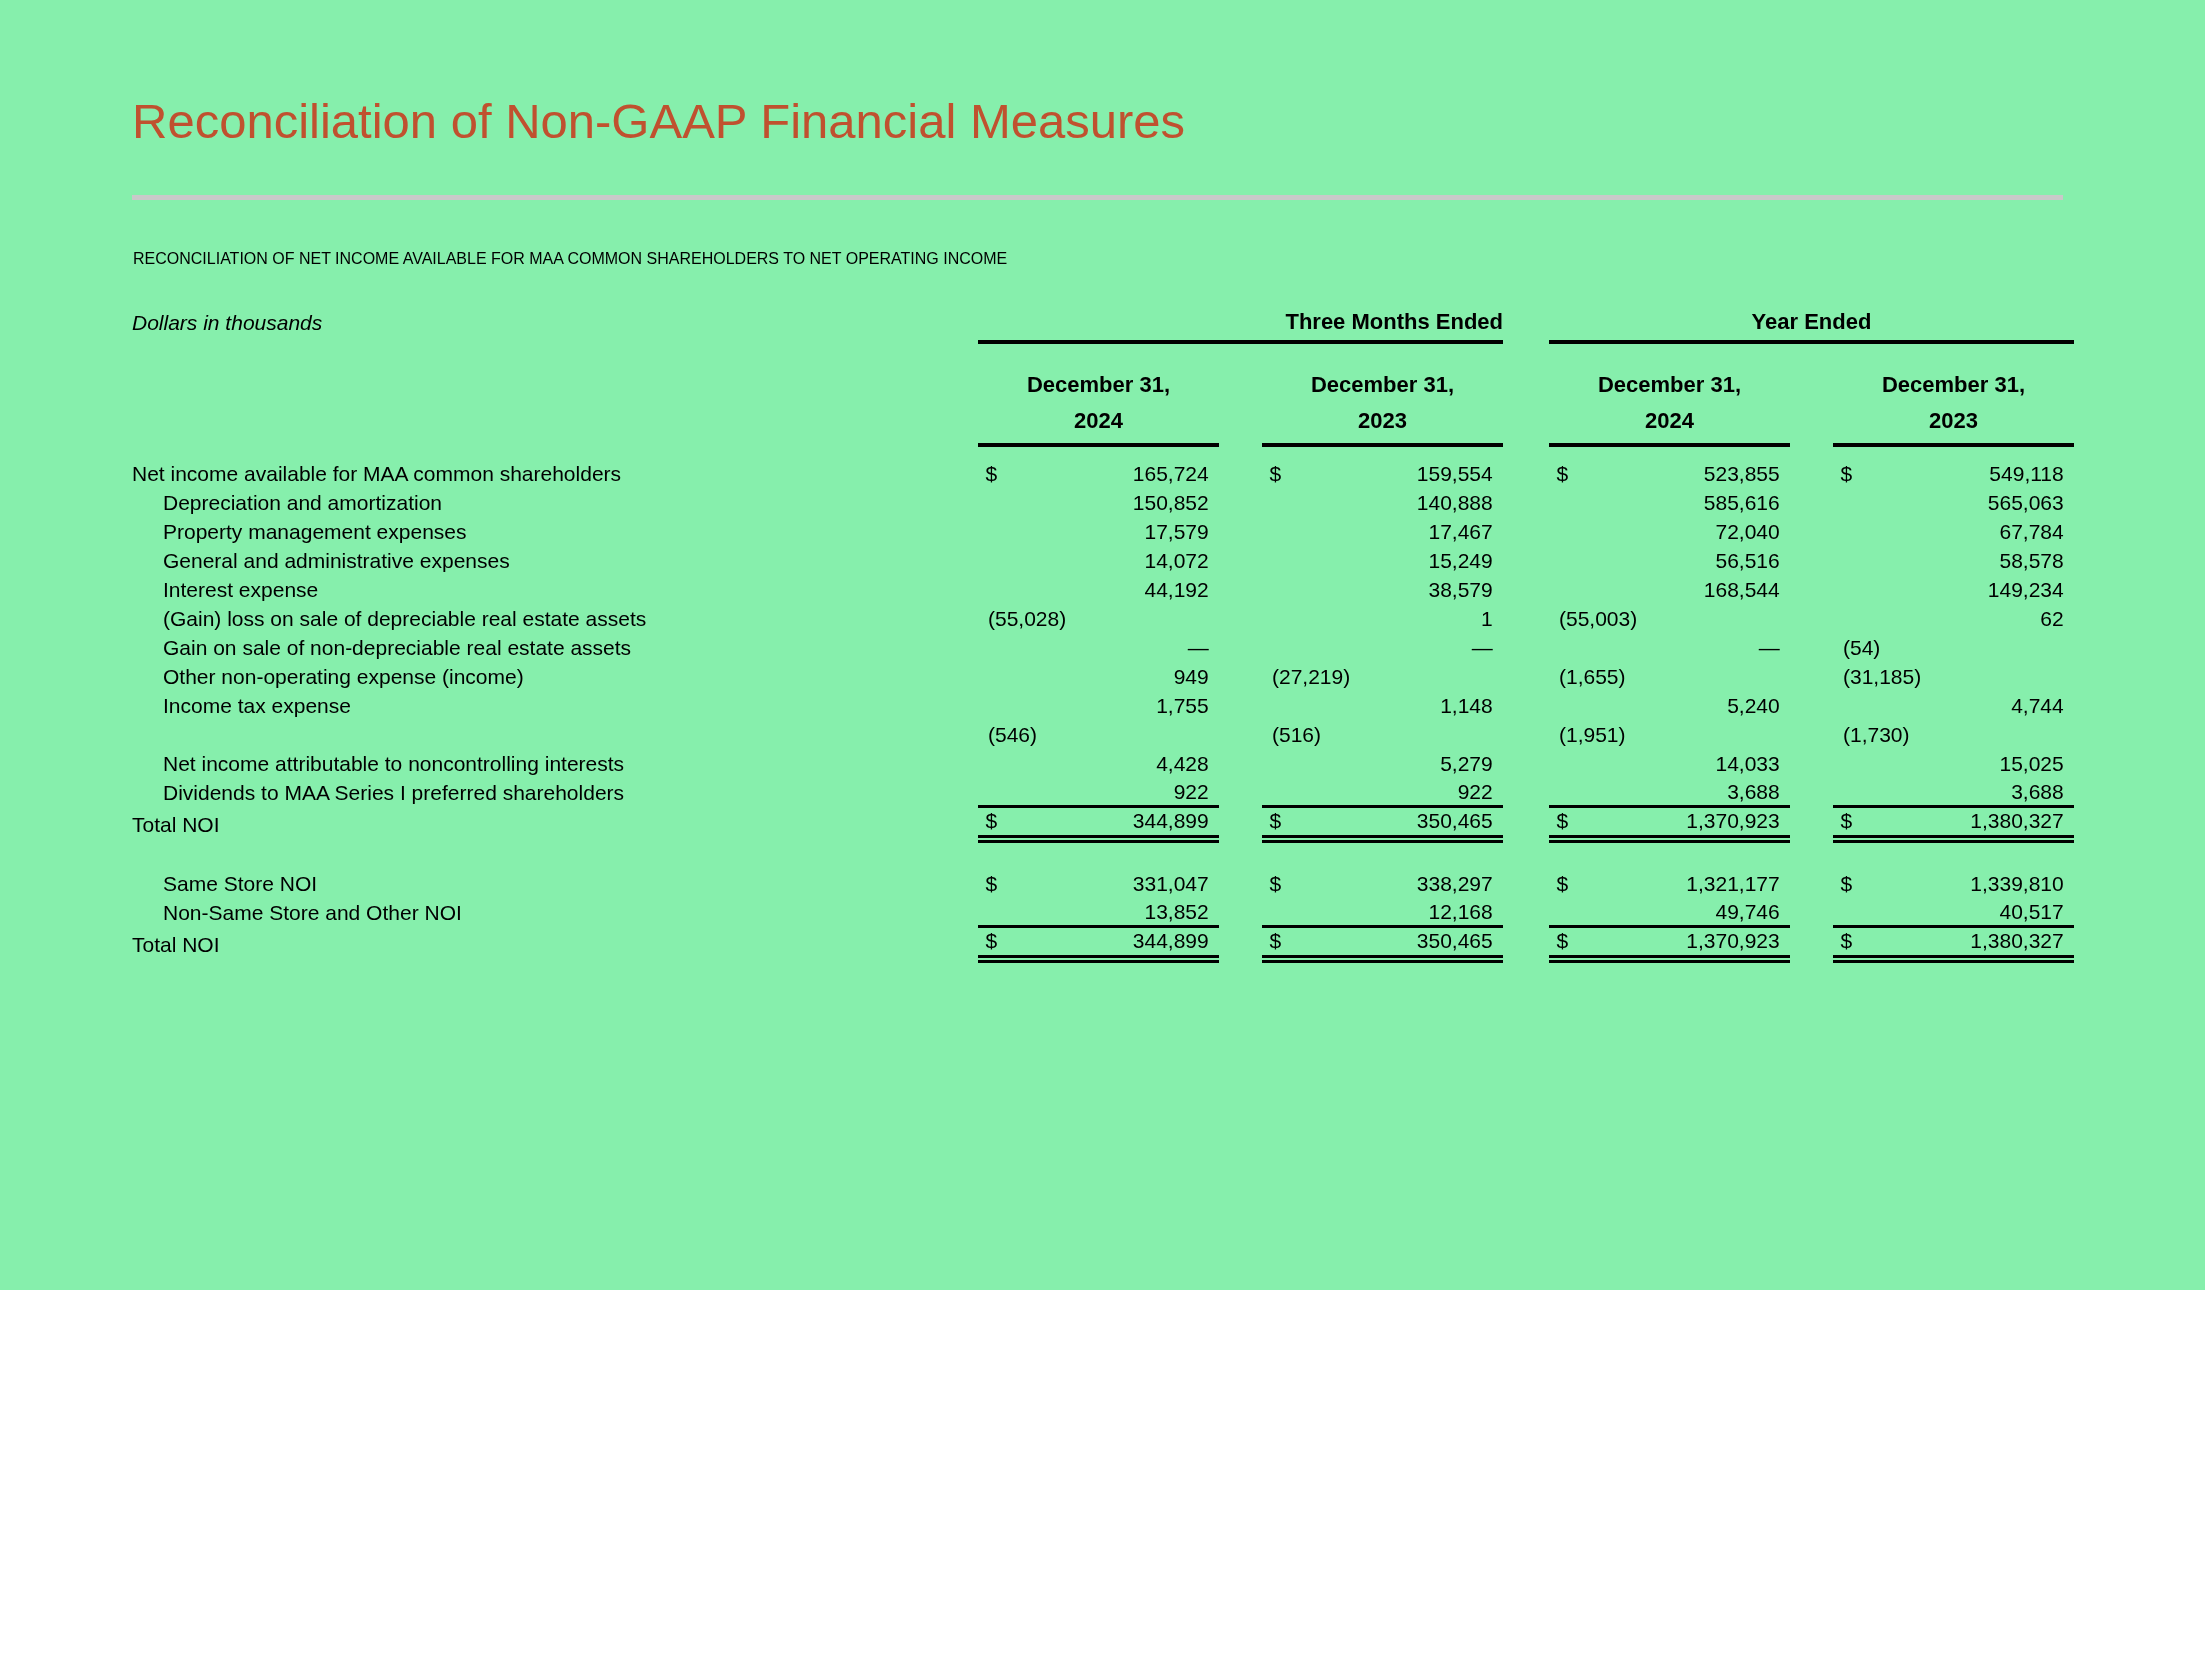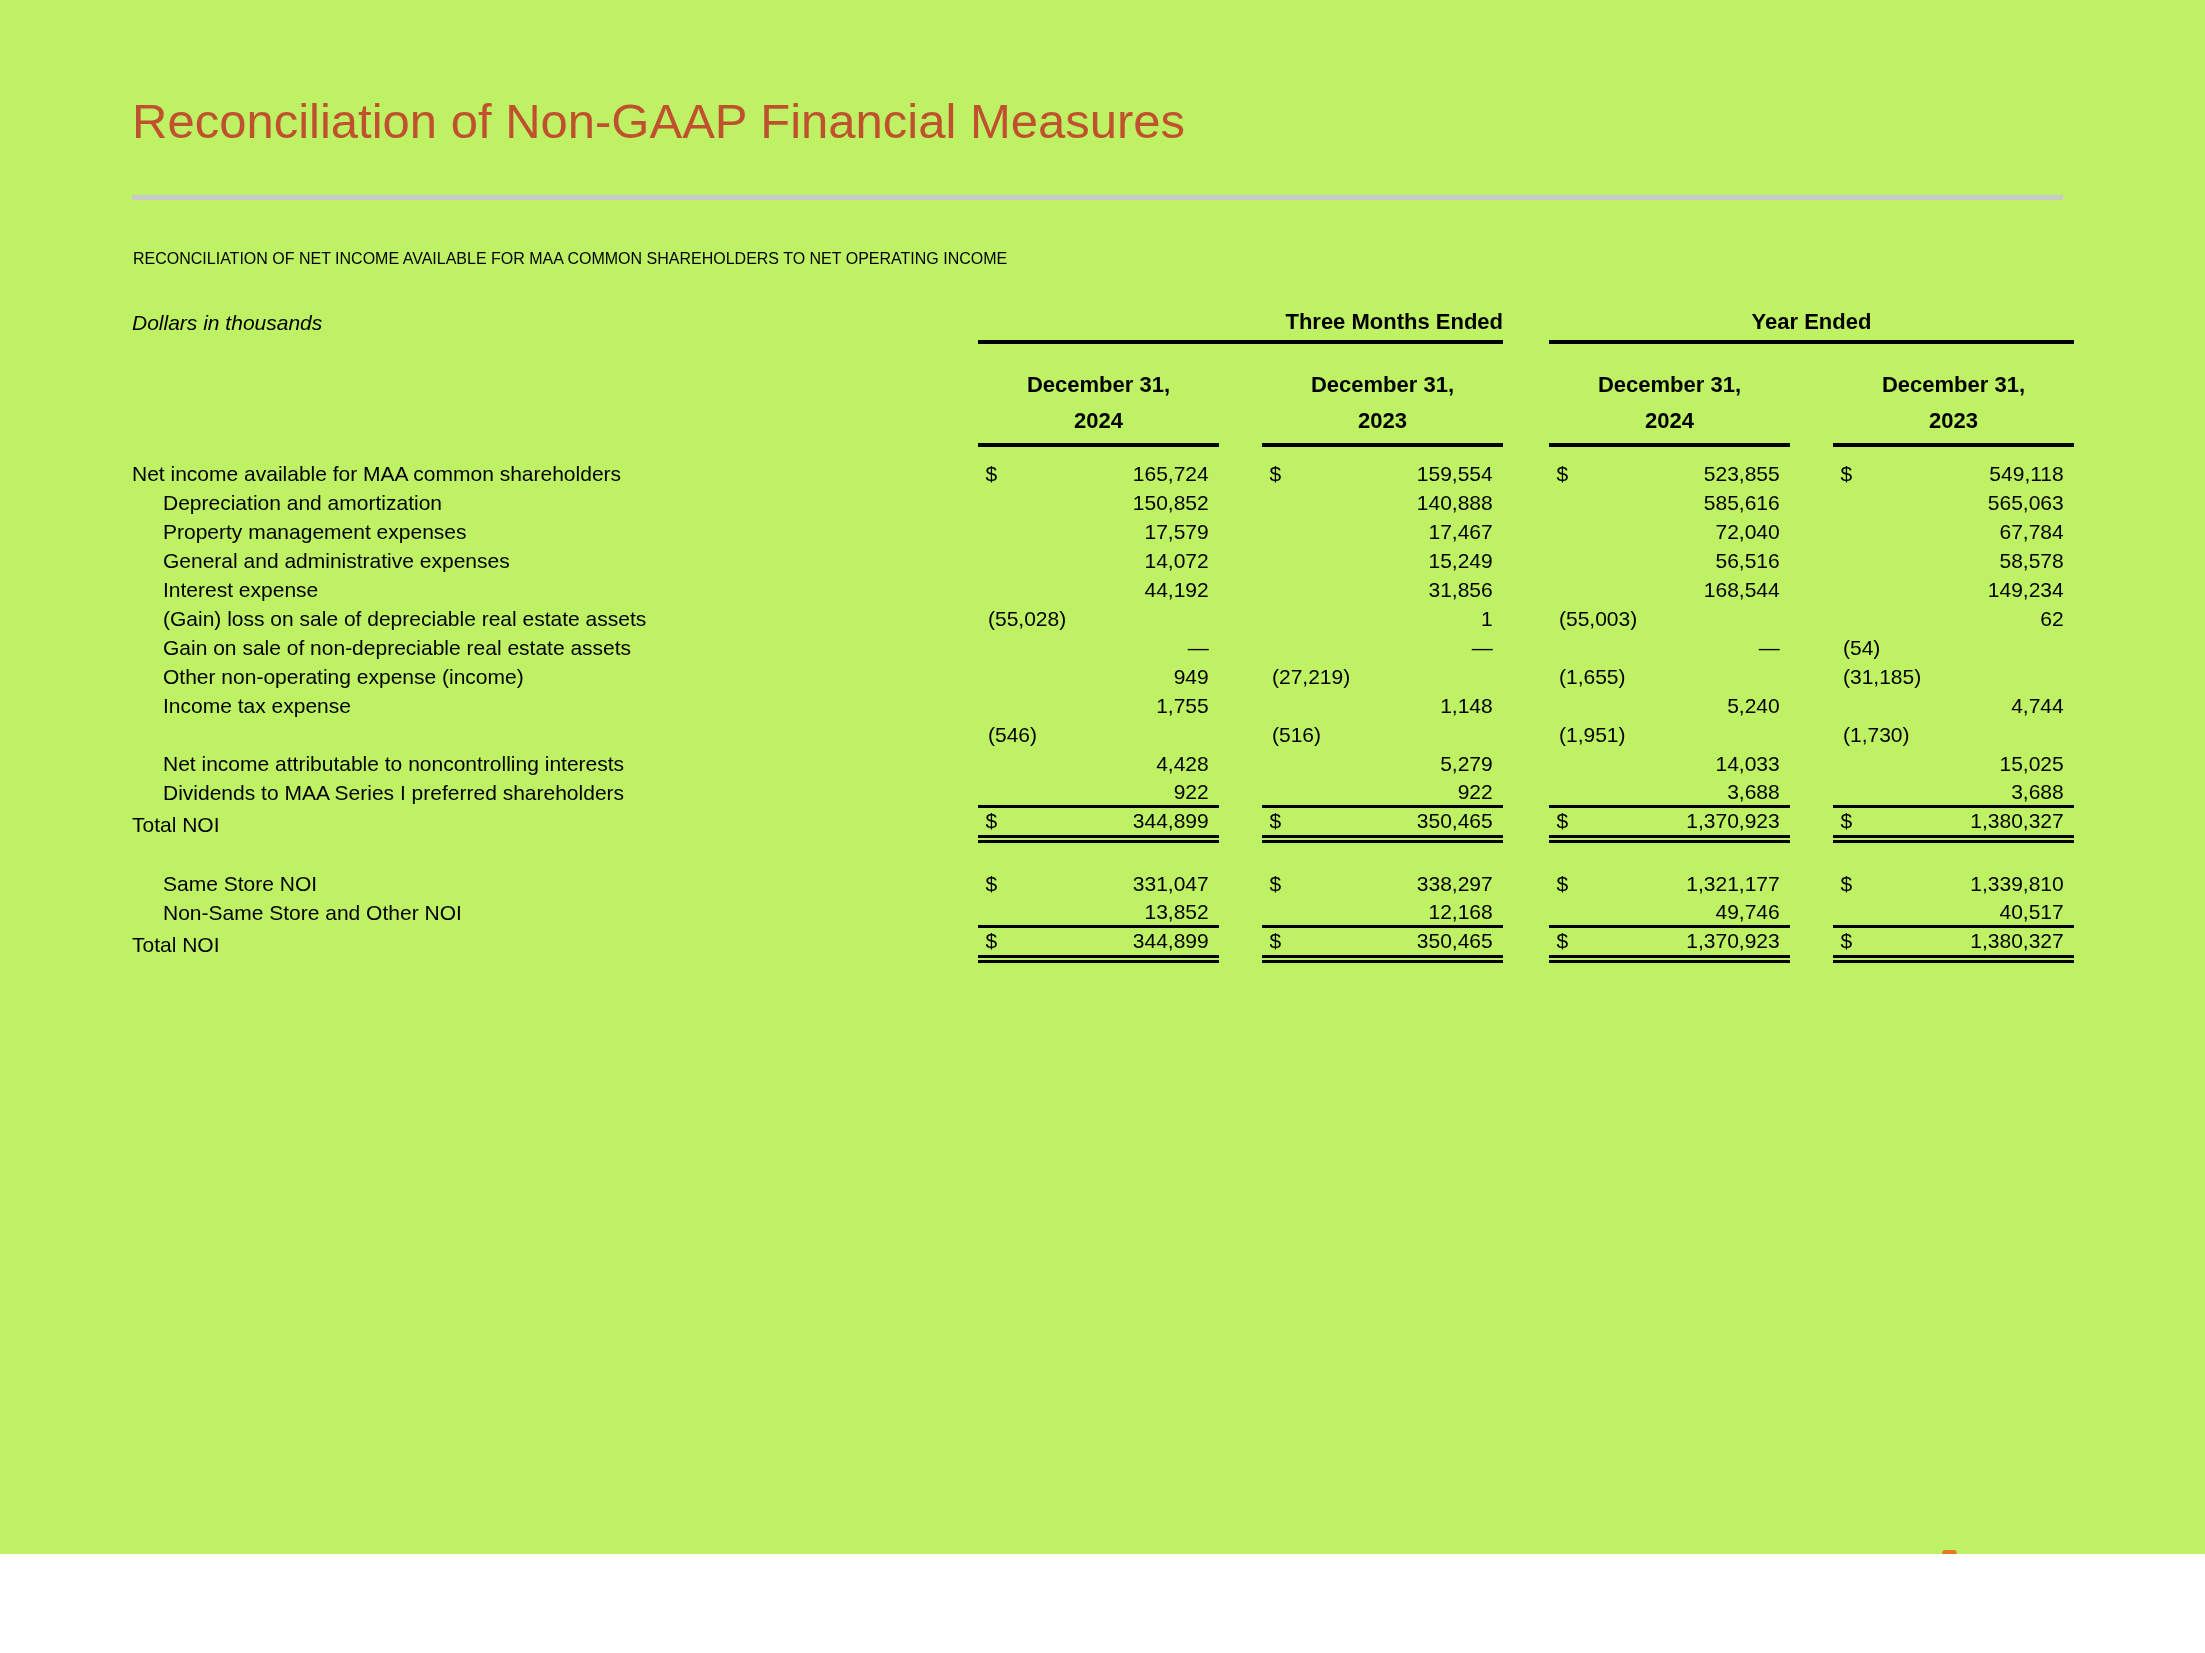--- a/index.html
+++ b/index.html
@@ -1,21 +1,21 @@
 <!DOCTYPE html>
 <html style="font-size:11.8px"><head>
 <meta charset="utf-8">
 <style>
   html,body { margin:0; padding:0; background:#ffffff; }
   body {
     width:2205px; height:1654px;
     font-family:"Liberation Sans", sans-serif;
     color:#000;
   }
-  .slide { position:relative; width:2205px; height:1554px; overflow:hidden; background:#bef264; }
+  .slide { position:relative; width:2205px; height:1290px; overflow:hidden; background:#86efac; }
 
   .title {
     position:absolute; left:132px; top:93px;
     font-size:49px; font-weight:400; letter-spacing:0;
     color:#C0512F; white-space:nowrap;
   }
   .rule {
     position:absolute; left:132px; top:195px;
     width:1931px; height:5.1px; background:#C9C9C9;
   }
@@ -178,21 +178,21 @@
             <div class="val v-4">
               <span class="num">58,578</span>
             </div>
           </div>
           <div class="grid row indent">
             <div class="lbl">Interest expense</div>
             <div class="val v-1">
               <span class="num">44,192</span>
             </div>
             <div class="val v-2">
-              <span class="num">31,856</span>
+              <span class="num">38,579</span>
             </div>
             <div class="val v-3">
               <span class="num">168,544</span>
             </div>
             <div class="val v-4">
               <span class="num">149,234</span>
             </div>
           </div>
           <div class="grid row indent">
             <div class="lbl">(Gain) loss on sale of depreciable real estate assets</div>

